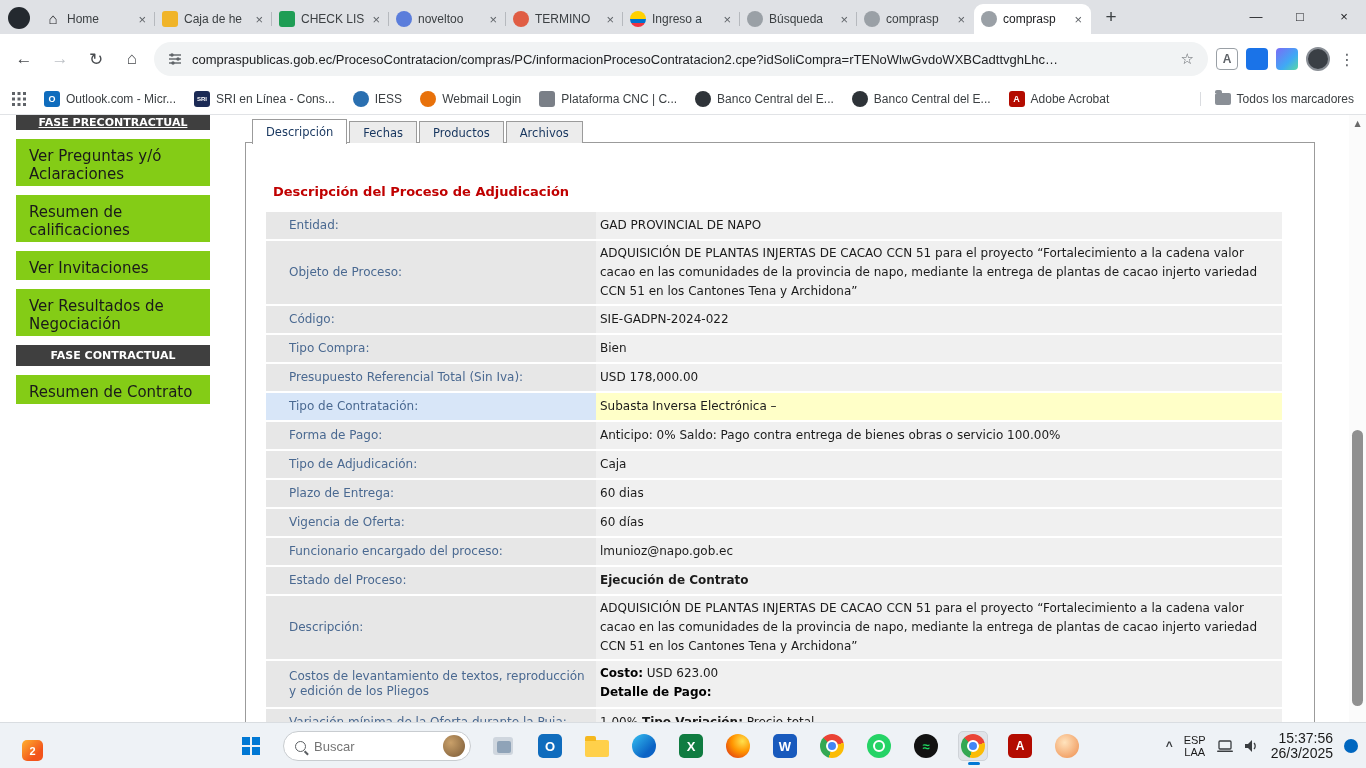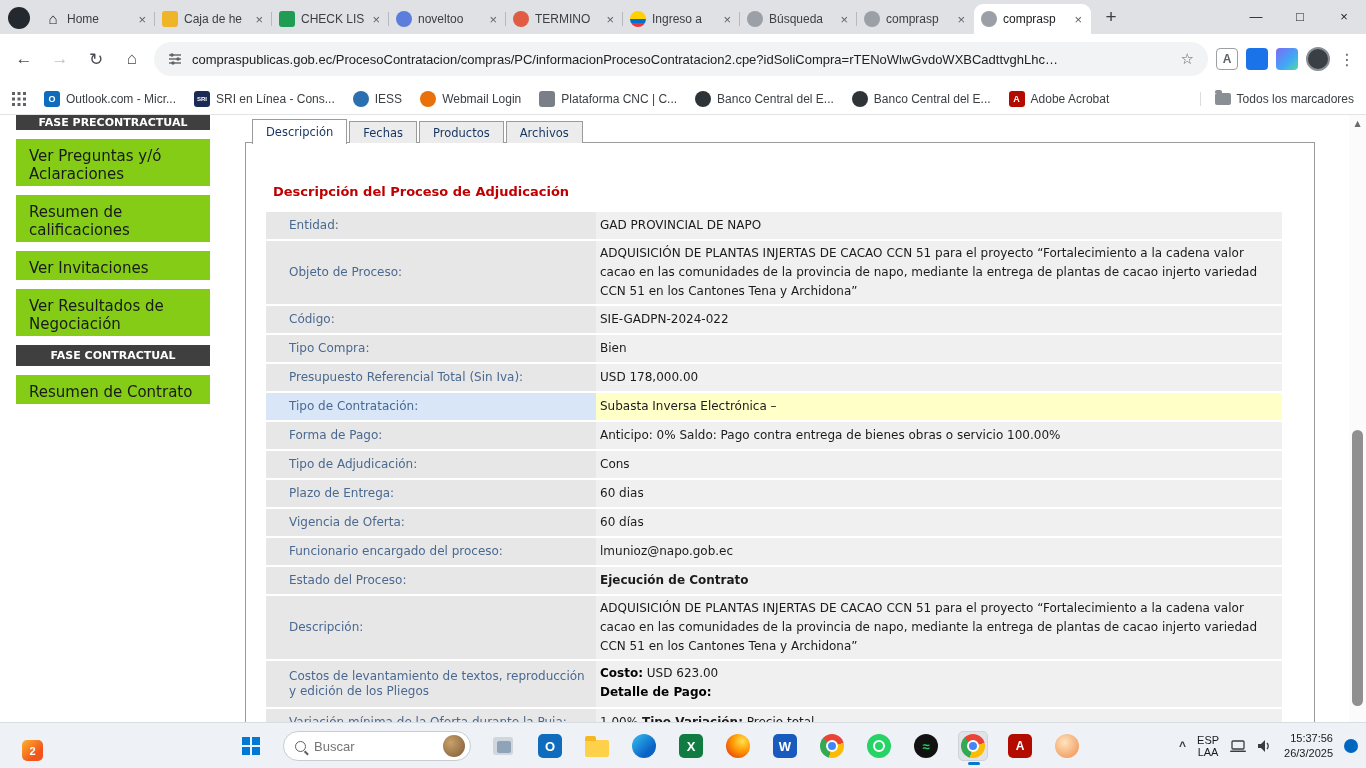--- a/index.html
+++ b/index.html
@@ -63,21 +63,21 @@
   .bm-all{display:flex;align-items:center;border-left:1px solid #dadce0;padding-left:14px;}
   .icon-folder{width:16px;height:12px;background:#8a8f96;border-radius:2px;position:relative;flex:0 0 auto;}
   .icon-folder::before{content:"";position:absolute;top:-3px;left:0;width:7px;height:3px;background:#8a8f96;border-radius:2px 2px 0 0;}
 
   
   .page{position:absolute;top:115px;left:0;right:0;height:607px;background:#fff;overflow:hidden;
     font-family:"DejaVu Sans",sans-serif;}
 
   .sidebar{position:absolute;left:16px;top:0;width:194px;}
   .side-header{background:var(--header_dark);color:#fff;font-size:11px;font-weight:bold;text-align:center;padding:4px 6px;}
-  .side-header.partial{height:15px;overflow:hidden;display:flex;align-items:flex-end;justify-content:center;padding:0 6px 1px;}
+  .side-header.partial{height:15px;overflow:hidden;display:flex;align-items:flex-end;justify-content:center;padding:0 6px 1px;text-decoration:underline;}
   .side-item{background:#84cc16;color:#1a1a1a;font-size:15px;padding:8px 6px 3px 13px;margin-top:9px;}
   .side-header.mt{margin-top:9px;}
 
   .main{position:absolute;left:245px;top:4px;width:1070px;height:640px;}
   .page-tabs{display:flex;align-items:flex-end;height:24px;padding-left:7px;position:relative;z-index:2;}
   .ptab{font-size:11.5px;color:#16355e;background:#ececec;border:1px solid #9b9b9b;border-bottom:none;
     padding:4px 13px 3px;height:22px;margin-right:2px;white-space:nowrap;}
   .ptab.active{background:#fff;height:25px;position:relative;top:1px;padding-top:5px;}
   .panel{position:absolute;top:23px;left:0;right:0;bottom:-40px;border:1px solid #9b9b9b;background:#fff;}
   .panel-title{color:var(--title_red);font-weight:bold;font-size:13px;margin:41px 0 0 27px;}
@@ -134,21 +134,21 @@
   .i-whatsapp{width:24px;height:24px;border-radius:50%;background:#25d366;position:relative;}
   .i-whatsapp::after{content:"";position:absolute;inset:6px;border:2px solid #fff;border-radius:50%;}
   .i-spotify{width:24px;height:24px;border-radius:50%;background:#121212;color:#1ed760;font-size:13px;font-weight:bold;
     display:flex;align-items:center;justify-content:center;}
   .i-acrobat{width:24px;height:24px;border-radius:5px;background:#b30b00;color:#fff;font-weight:bold;font-size:12px;
     display:flex;align-items:center;justify-content:center;}
   .i-paint{width:24px;height:24px;border-radius:50%;background:radial-gradient(circle at 40% 35%,#ffe3bd,#f2a268 75%);}
   .tb-right{position:absolute;right:8px;top:0;height:46px;display:flex;align-items:center;gap:11px;}
   .chev{font-size:12px;color:#3a3d40;font-weight:bold;}
   .lang{font-size:11px;line-height:12px;color:#1a1a1a;text-align:center;}
-  .clock{font-size:11px;line-height:15px;color:#1a1a1a;text-align:right;}
+  .clock{font-size:14px;line-height:15px;color:#1a1a1a;text-align:right;}
   .ntf-dot{width:14px;height:14px;border-radius:50%;background:#0067c0;}
 </style>
 </head>
 <body>
 
 <div class="screen">
 
   <div class="tabstrip">
     <div class="win-avatar"></div>
 
@@ -338,21 +338,21 @@
           <div class="irow highlight">
             <div class="ilabel">Tipo de Contratación:</div>
             <div class="ivalue">Subasta Inversa Electrónica –</div>
           </div>
           <div class="irow">
             <div class="ilabel">Forma de Pago:</div>
             <div class="ivalue">Anticipo: 0% Saldo: Pago contra entrega de bienes obras o servicio 100.00%</div>
           </div>
           <div class="irow">
             <div class="ilabel">Tipo de Adjudicación:</div>
-            <div class="ivalue">Cons</div>
+            <div class="ivalue">Caja</div>
           </div>
           <div class="irow">
             <div class="ilabel">Plazo de Entrega:</div>
             <div class="ivalue">60 dias</div>
           </div>
           <div class="irow">
             <div class="ilabel">Vigencia de Oferta:</div>
             <div class="ivalue">60 días</div>
           </div>
           <div class="irow">

